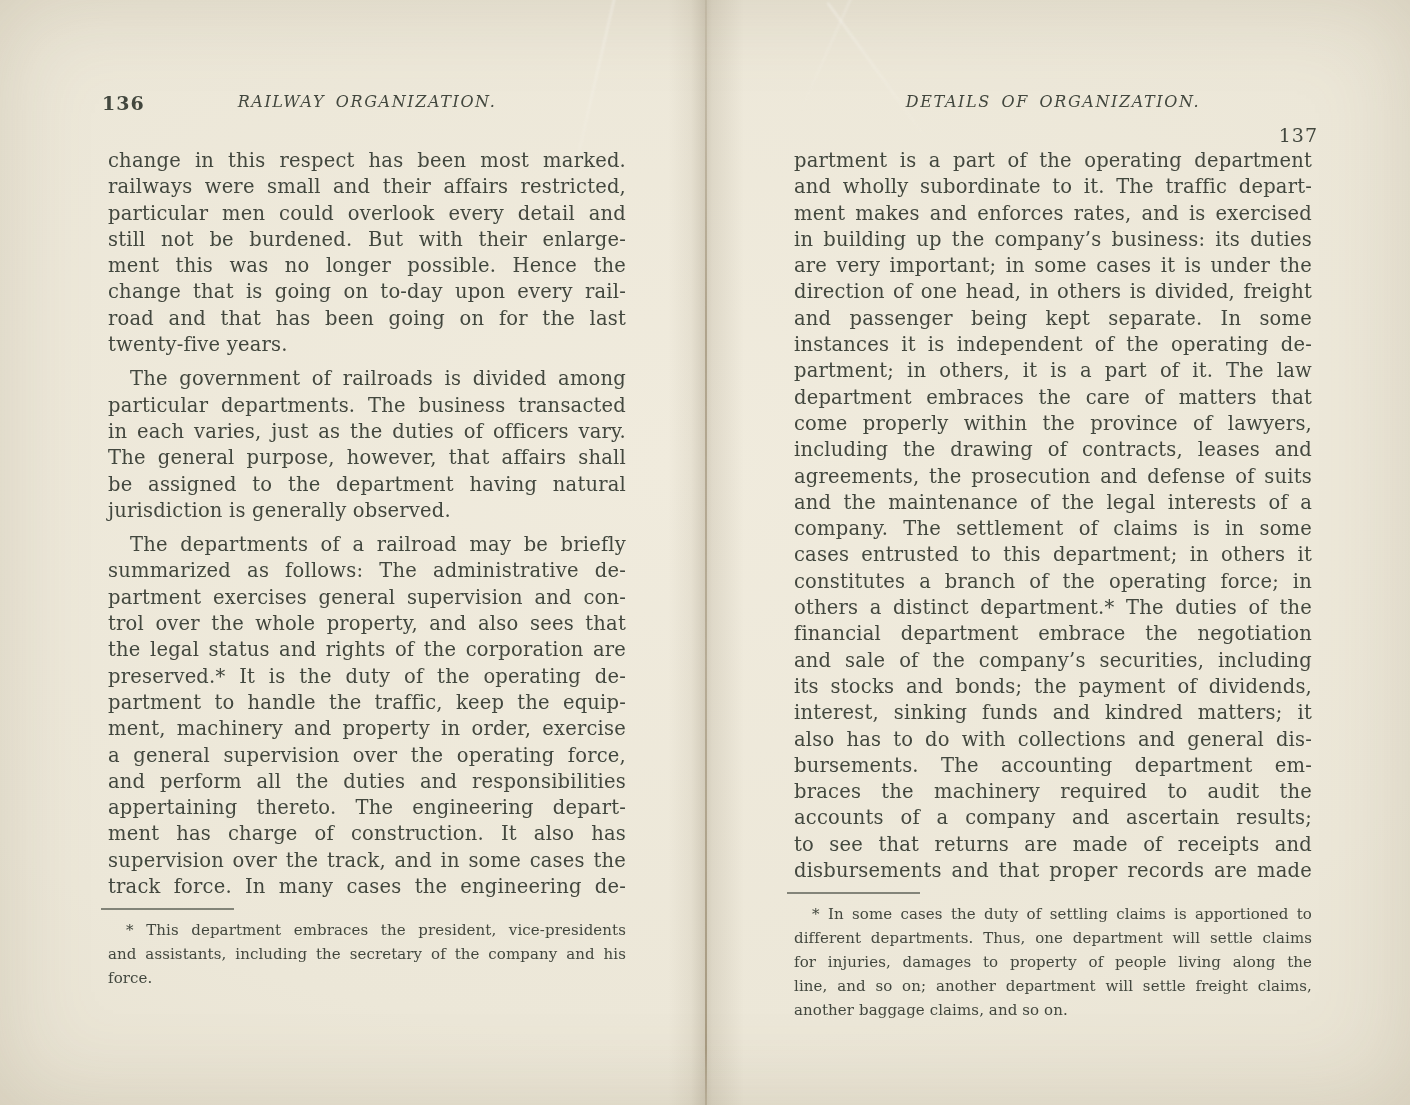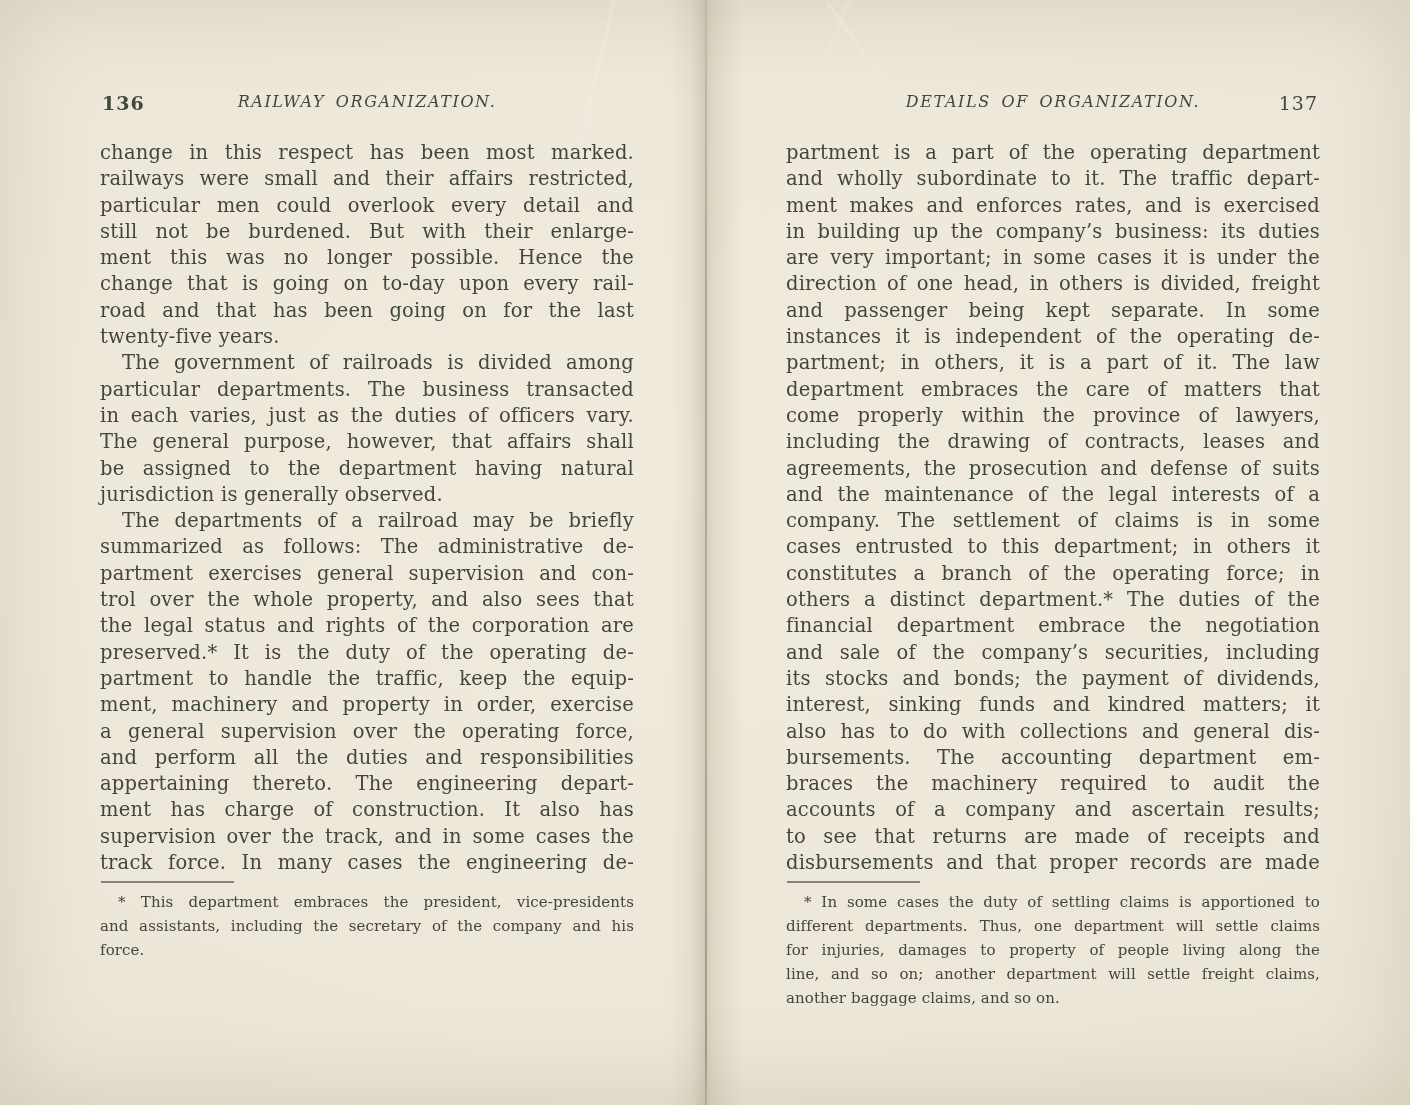--- a/index.html
+++ b/index.html
@@ -49,27 +49,27 @@
   .page.left  { left: 100px; }
   .page.right { left: 786px; }
 
   .page-header { position: relative; height: 26px; }
   .running-head {
     text-align: center; font-style: italic;
     font-size: 16px; letter-spacing: 1.6px; word-spacing: 4px;
   }
   .folio { position: absolute; top: 0; font-size: 19px; letter-spacing: 1px; }
   .folio-left  { left: 2px; font-weight: bold; }
-  .folio-right { right: 2px; }
+  .folio-right { right: 2px; margin-top: 32px; }
 
   .page-body {
     position: absolute; top: 48px; left: 0; right: 0;
     font-size: 19.5px; line-height: 26.3px; letter-spacing: 0.2px;
   }
-  .para { margin: 0; }
+  .para { margin: 8px; }
   .para.indent .line:first-child { text-indent: 22px; }
   .line { text-align: justify; text-align-last: justify; white-space: normal; }
   .line.last { text-align-last: left; }
 
   .footnote { margin-top: 5px; }
   .footnote-rule {
     width: 133px; height: 0;
     border-top: 2px solid var(--rule, #4a4f45);
     opacity: 0.65; margin: 0 0 7px 1px;
   }

